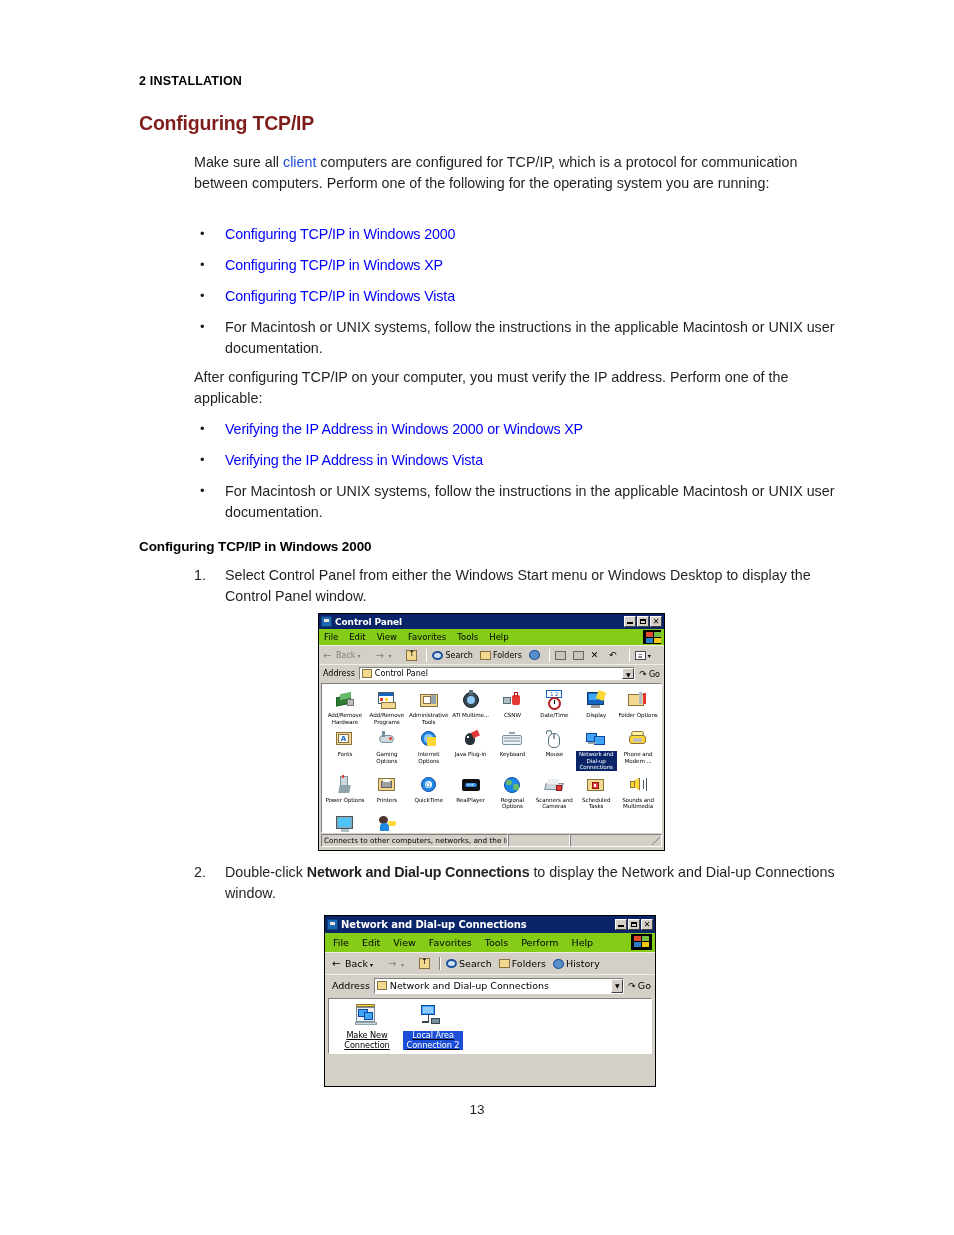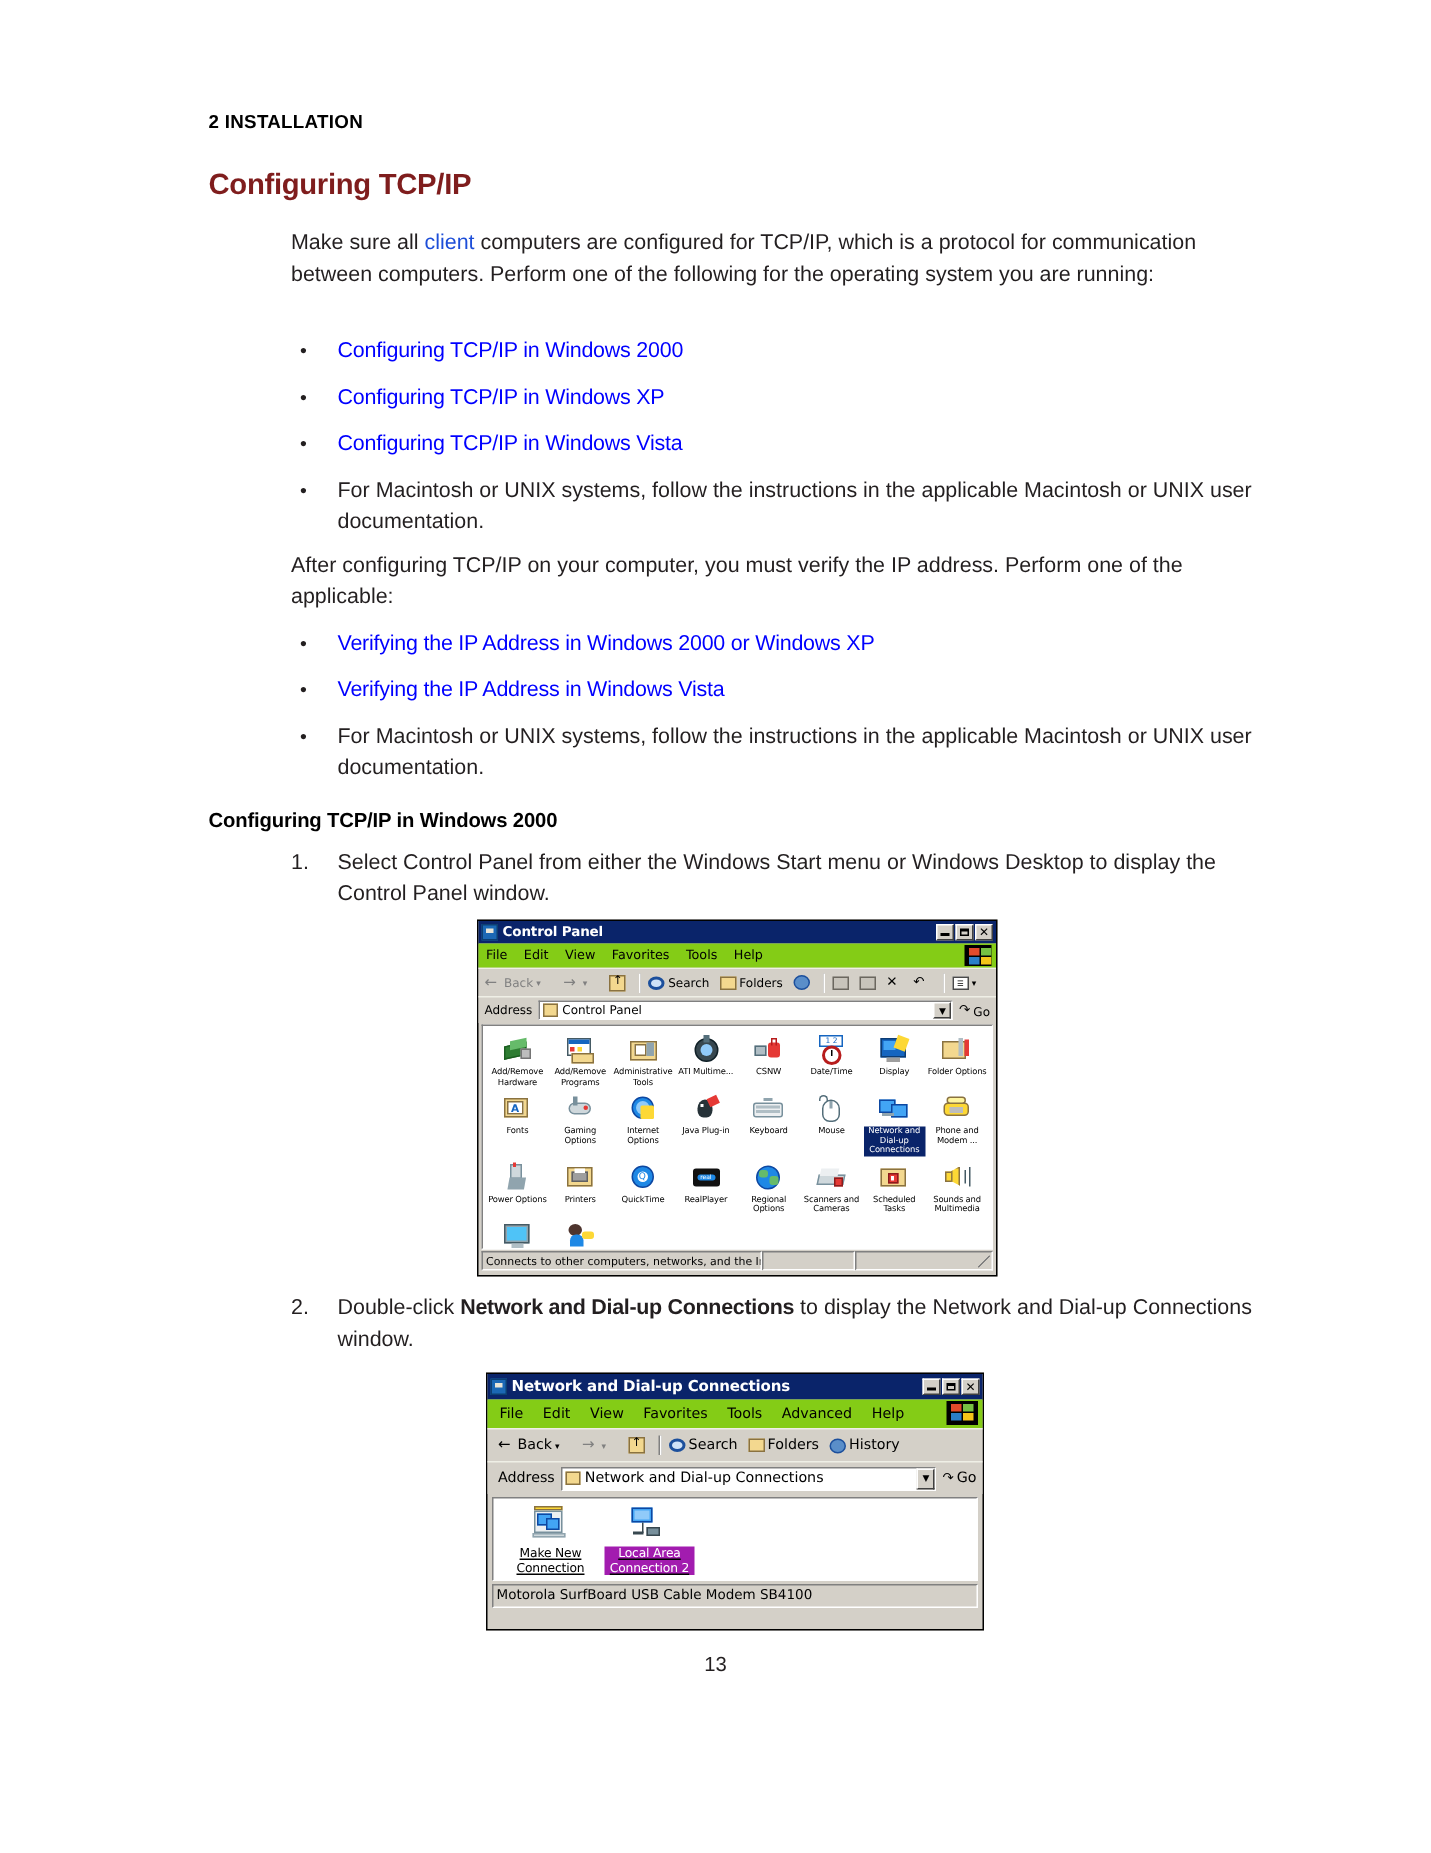--- a/index.html
+++ b/index.html
@@ -449,21 +449,21 @@
     align-items: center;
     text-align: center;
   }
   .ndc-item .glyph { width: 28px; height: 24px; position: relative; margin-bottom: 3px; }
   .ndc-item .cap {
     font-size: 8.2px;
     line-height: 9.6px;
     letter-spacing: -0.1px;
   }
   .ndc-item.selected .cap {
-    background: #a21caf;
+    background: #1d4ed8;
     color: #ffffff;
     padding: 0 1px;
   }
 
   .statusbar {
     display: flex;
     align-items: center;
     height: 13px;
     margin: 1px 2px 2px 2px;
     font-size: 7.3px;
@@ -956,21 +956,21 @@
           </span>
       </span>
     </div>
 
     <div class="menubar">
       <span class="mi">File</span>
       <span class="mi">Edit</span>
       <span class="mi">View</span>
       <span class="mi">Favorites</span>
       <span class="mi">Tools</span>
-      <span class="mi">Advanced</span>
+      <span class="mi">Perform</span>
       <span class="mi">Help</span>
       <span class="brand-logo">
           <i></i>
           <i></i>
           <i></i>
           <i></i>
         </span>
     </div>
 
     <div class="toolbar">
@@ -1039,21 +1039,18 @@
               <span style="left:3px;top:17px;width:7px;height:2px;background:#37474f"></span>
               <span style="left:12px;top:14px;width:9px;height:6px;background:#78909c;border:1px solid #37474f;box-sizing:border-box"></span>
             </span>
           </span>
           <span class="cap">Local Area Connection 2</span>
         </div>
 
       </div>
     </div>
 
-    <div class="statusbar">
-      <span class="sb-pane grow">Motorola SurfBoard USB Cable Modem SB4100</span>
-    </div>
 
   </div>
 
   <div class="page-number">13</div>
 
 </div>
 
 </body></html>

